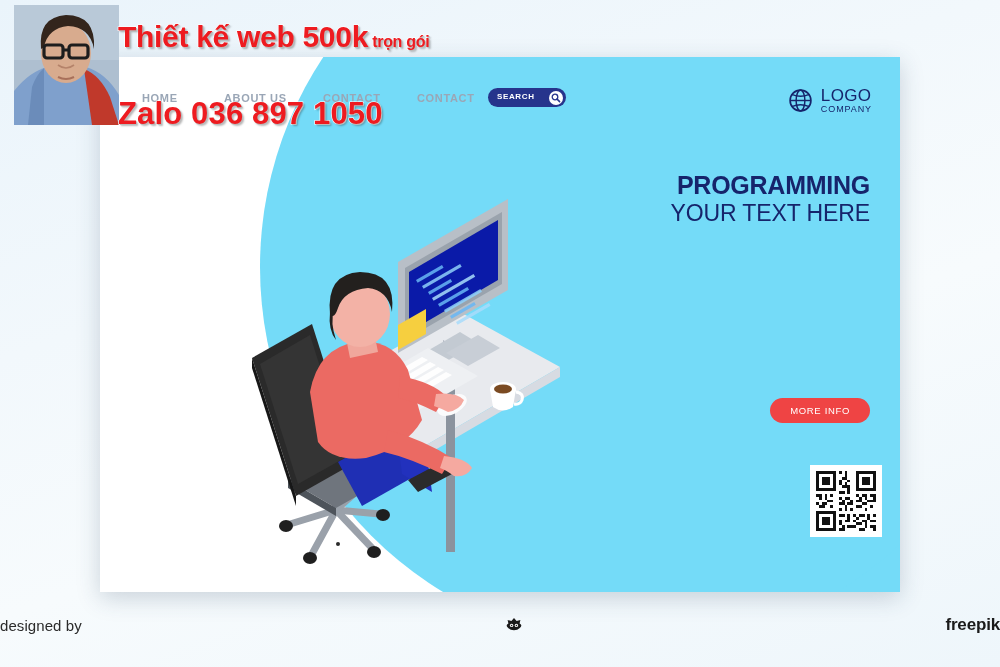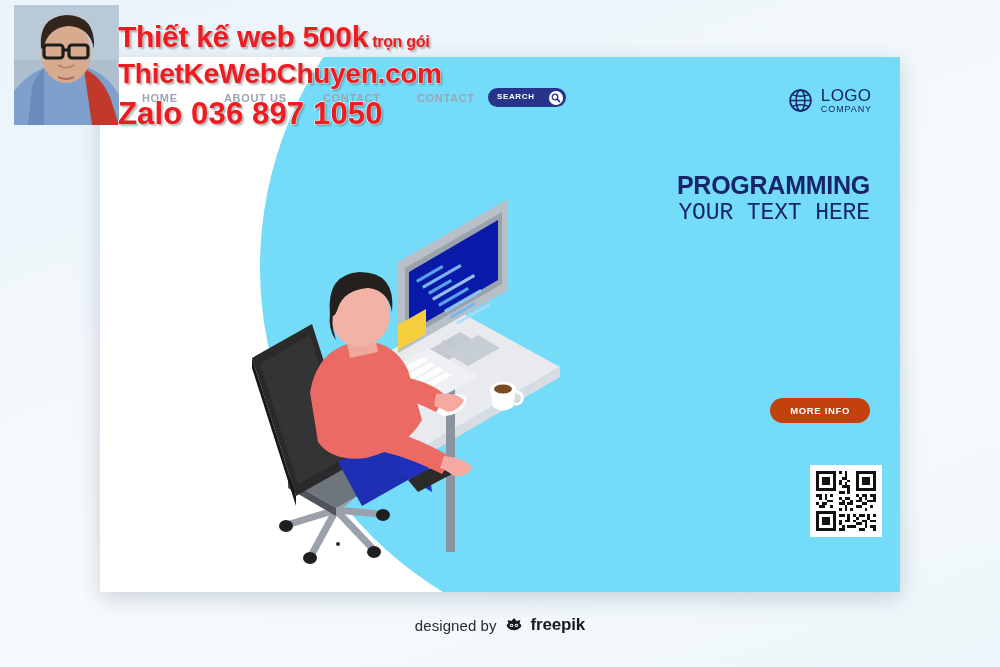--- a/index.html
+++ b/index.html
@@ -57,44 +57,44 @@
 
   
   #logo { position:absolute; right:28px; top:30px; display:flex; align-items:center; gap:8px; }
   #logo-text { line-height:1; }
   #logo-name { font-size:17px; font-weight:400; color:#16246b; letter-spacing:.02em; }
   #logo-sub  { font-size:9px; font-weight:400; color:#16246b; letter-spacing:.1em; margin-top:1px; }
 
   
   #copy { position:absolute; right:30px; top:115px; width:300px; text-align:right; }
   #headline { font-size:25px; font-weight:800; color:#16246b; letter-spacing:-.01em; line-height:1.05; }
-  #subhead  { font-size:23px; font-weight:400; color:#16246b; letter-spacing:-.005em; line-height:1.15; margin-top:2px;font-family:Liberation Mono, monospace; }
+  #subhead  { font-size:23px; font-weight:400; color:#16246b; letter-spacing:-.005em; line-height:1.15; margin-top:2px; }
   #body-copy {
     margin-top:28px; font-size:11.5px; line-height:1.85;
     color:#29364d; font-weight:400;
   }
 
   #more-info {
     position:absolute; right:30px; top:341px;
     padding:7px 20px; border:none; border-radius:14px;
-    background:#c2410c; color:#fff; cursor:pointer;
-    font-size:9.5px; font-weight:700; letter-spacing:.07em;
+    background:#ef4444; color:#fff; cursor:pointer;
+    font-size:9.5px; font-weight:400; letter-spacing:.07em;
     font-family:"Liberation Sans", sans-serif;
   }
 
   
   #qr { position:absolute; right:18px; top:408px; width:72px; height:72px; background:#fff; padding:6px; }
 
   
   #illo { position:absolute; left:60px; top:105px; width:430px; height:430px; }
 
   
   #footer {
     position:absolute; left:0; top:615px; width:1000px;
-    display:flex; align-items:center; justify-content:center; gap:7px;
+    display:flex; align-items:center; justify-content:space-between; gap:7px;
   }
   #footer-text { font-size:15px; color:#2b2b2b; letter-spacing:.005em; }
   #footer-brand { font-size:17px; color:#1a1a1a; font-weight:700; letter-spacing:-.01em; }
 
   
   #watermark { position:absolute; left:0; top:0; width:560px; height:135px; pointer-events:none; }
   #wm-photo {
     position:absolute; left:14px; top:5px; width:105px; height:120px;
     background:linear-gradient(170deg,#8ea8c4 0%,#6d87a6 45%,#7d93ae 100%);
     overflow:hidden;
@@ -363,15 +363,14 @@
     <rect x="30" y="40" width="19" height="13" rx="3" fill="none" stroke="#1d1d1d" stroke-width="3.2"></rect>
     <rect x="55" y="40" width="19" height="13" rx="3" fill="none" stroke="#1d1d1d" stroke-width="3.2"></rect>
     <line x1="49" y1="45" x2="55" y2="45" stroke="#1d1d1d" stroke-width="3"></line>
     <path d="M44 60 Q52 66 60 60" fill="none" stroke="#b5836a" stroke-width="1.6"></path>
     <path d="M44 72 Q52 76 60 72" fill="none" stroke="#a8705a" stroke-width="2"></path>
   </svg>
 
   <div class="wm-line" id="wm1">
     <span>Thiết kế web 500k</span><span class="small"> trọn gói</span>
   </div>
-  <div class="wm-line" id="wm2">ThietKeWebChuyen.com</div>
   <div class="wm-line" id="wm3">Zalo 036 897 1050</div>
 </div>
 
 </body></html>

